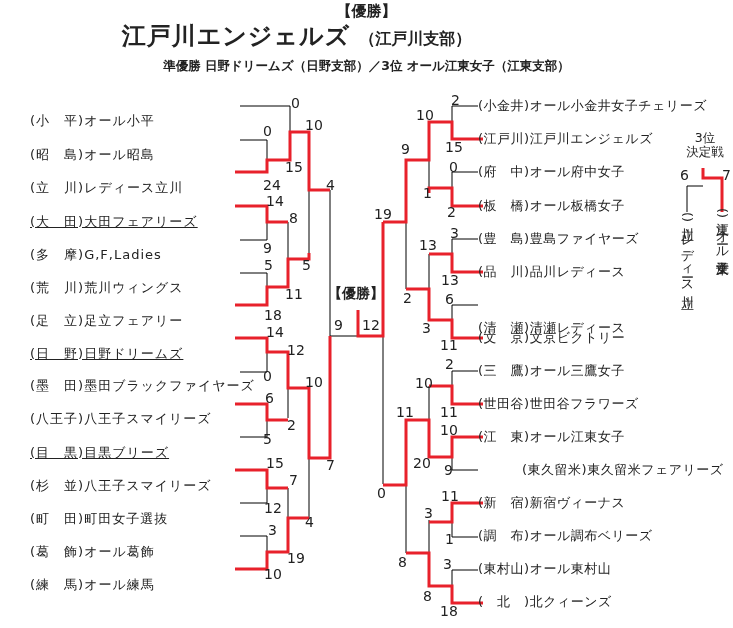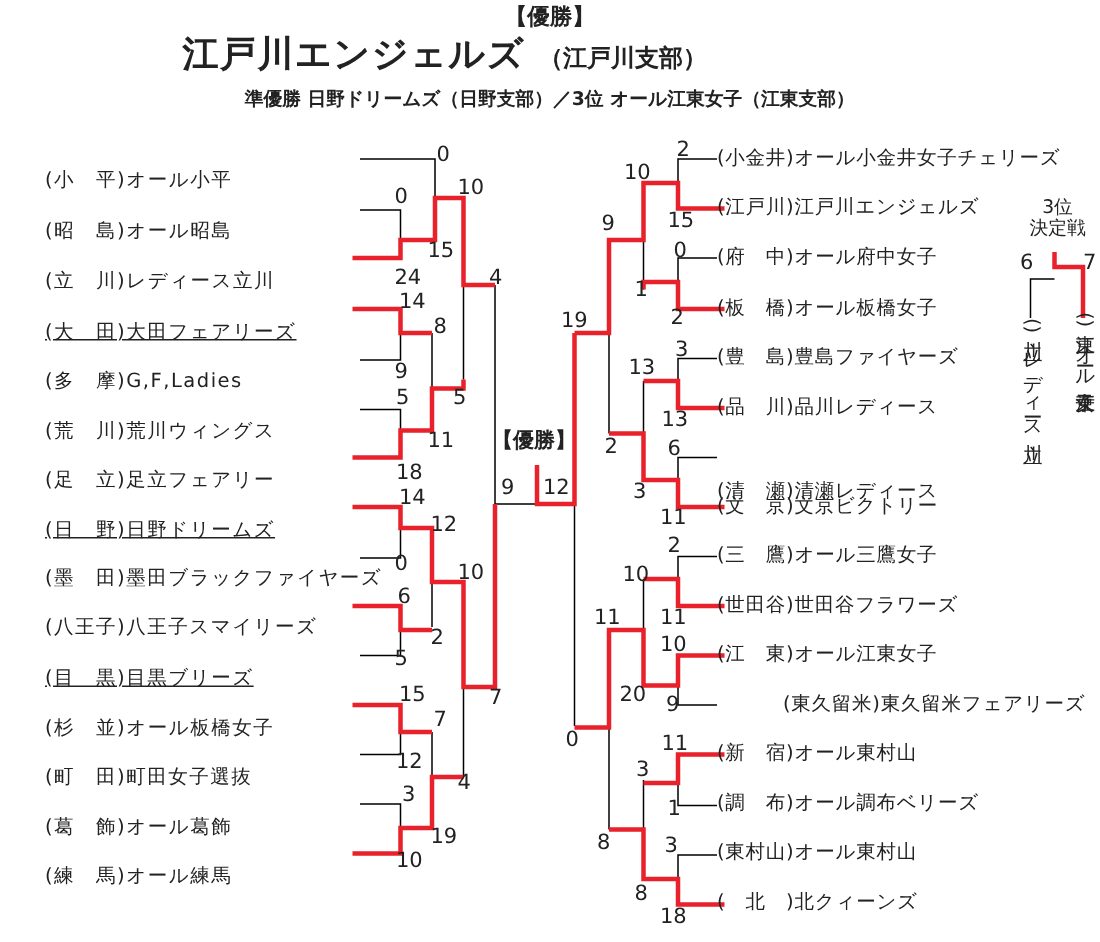--- a/index.html
+++ b/index.html
@@ -96,39 +96,39 @@
     <div class="abs team left" style="top: 131px;">(昭　島)オール昭島</div>
     <div class="abs team left" style="top: 164px;">(立　川)レディース立川</div>
     <div class="abs team left" style="top: 198px; text-decoration: underline;">(大　田)大田フェアリーズ</div>
     <div class="abs team left" style="top: 231px;">(多　摩)G,F,Ladies</div>
     <div class="abs team left" style="top: 264px;">(荒　川)荒川ウィングス</div>
     <div class="abs team left" style="top: 297px;">(足　立)足立フェアリー</div>
     <div class="abs team left" style="top: 330px; text-decoration: underline;">(日　野)日野ドリームズ</div>
     <div class="abs team left" style="top: 362px;">(墨　田)墨田ブラックファイヤーズ</div>
     <div class="abs team left" style="top: 395px;">(八王子)八王子スマイリーズ</div>
     <div class="abs team left" style="top: 429px; text-decoration: underline;">(目　黒)目黒ブリーズ</div>
-    <div class="abs team left" style="top: 462px;">(杉　並)オール板橋女子</div>
+    <div class="abs team left" style="top: 462px;">(杉　並)八王子スマイリーズ</div>
     <div class="abs team left" style="top: 495px;">(町　田)町田女子選抜</div>
     <div class="abs team left" style="top: 528px;">(葛　飾)オール葛飾</div>
     <div class="abs team left" style="top: 561px;">(練　馬)オール練馬</div>
   </div>
 <div id="right-teams">
     <div class="abs team right" style="top: 98px;">(小金井)オール小金井女子チェリーズ</div>
     <div class="abs team right" style="top: 131px;">(江戸川)江戸川エンジェルズ</div>
     <div class="abs team right" style="top: 164px;">(府　中)オール府中女子</div>
     <div class="abs team right" style="top: 198px;">(板　橋)オール板橋女子</div>
     <div class="abs team right" style="top: 231px;">(豊　島)豊島ファイヤーズ</div>
     <div class="abs team right" style="top: 264px;">(品　川)品川レディース</div>
     <div class="abs team right" style="top: 297px; margin-top: 23px;">(清　瀬)清瀬レディース</div>
     <div class="abs team right" style="top: 330px;">(文　京)文京ビクトリー</div>
     <div class="abs team right" style="top: 363px;">(三　鷹)オール三鷹女子</div>
     <div class="abs team right" style="top: 396px;">(世田谷)世田谷フラワーズ</div>
     <div class="abs team right" style="top: 429px;">(江　東)オール江東女子</div>
     <div class="abs team right" style="top: 462px; margin-left: 44px;">(東久留米)東久留米フェアリーズ</div>
-    <div class="abs team right" style="top: 495px;">(新　宿)オール東村山</div>
+    <div class="abs team right" style="top: 495px;">(新　宿)新宿ヴィーナス</div>
     <div class="abs team right" style="top: 528px;">(調　布)オール調布ベリーズ</div>
     <div class="abs team right" style="top: 561px;">(東村山)オール東村山</div>
     <div class="abs team right" style="top: 594px;">(　北　)北クィーンズ</div>
   </div>
 <div id="scores">
     <div class="abs score" style="left: 291px; top: 96px;">0</div>
     <div class="abs score" style="left: 263px; top: 124px;">0</div>
     <div class="abs score" style="left: 263px; top: 178px;">24</div>
     <div class="abs score" style="left: 305px; top: 118px;">10</div>
     <div class="abs score" style="left: 285px; top: 160px;">15</div>

